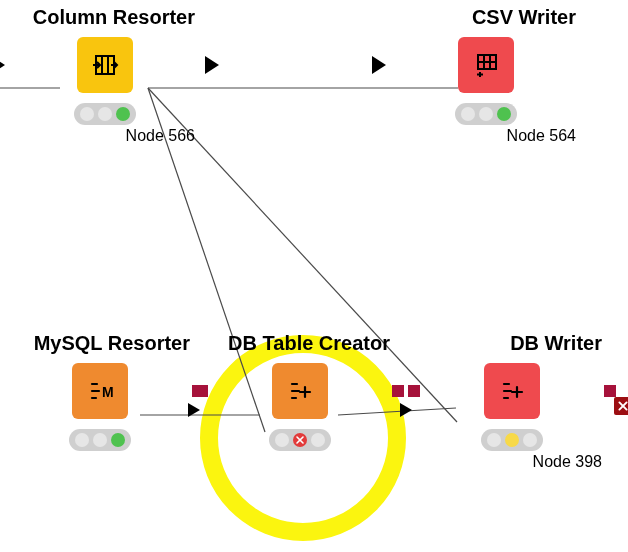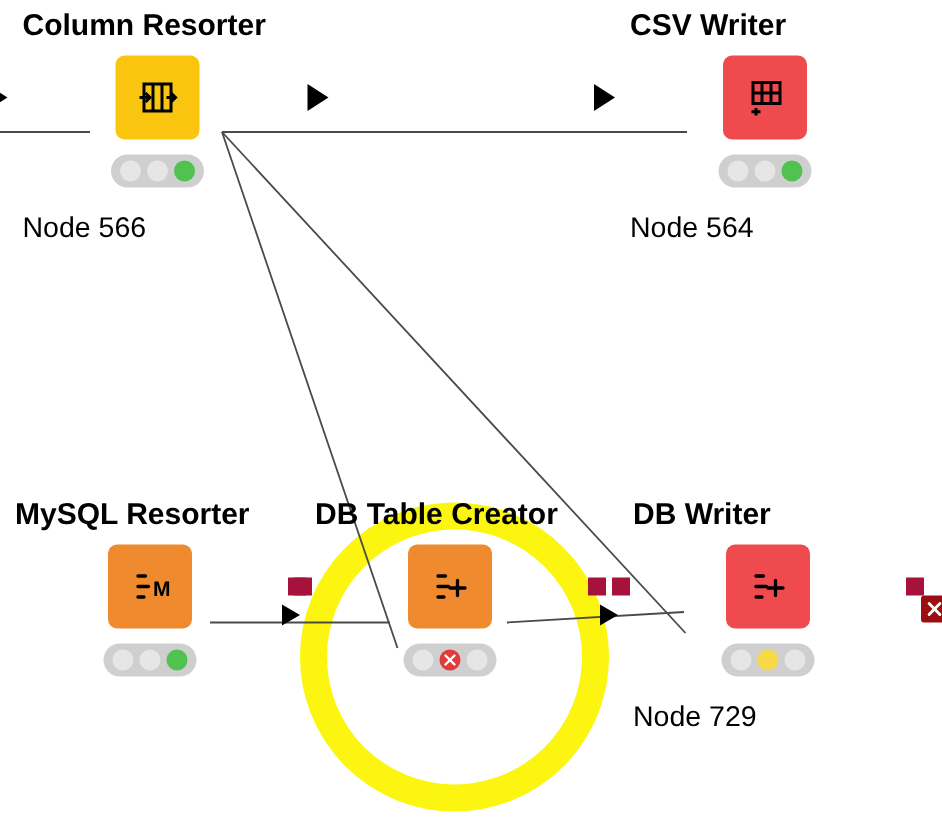--- a/index.html
+++ b/index.html
@@ -1,37 +1,37 @@
 <!DOCTYPE html>
 <html><head>
 <meta charset="utf-8">
 <style>
   html,body{margin:0;padding:0;background:#fff;font-family:Arial,Helvetica,sans-serif;font-size:16px;color:#000}
   .canvas{position:relative;width:628px;height:552px;overflow:hidden}
   svg.wires{position:absolute;inset:0;width:628px;height:552px;pointer-events:none}
-  .node{position:absolute;width:180px;text-align:left}
+  .node{position:absolute;width:180px;text-align:right}
   .title{font-weight:700;font-size:20px;margin-bottom:6px;white-space:nowrap}
   .iconRow{position:relative;height:60px;display:flex;justify-content:center;align-items:center}
   .box{width:56px;height:56px;border-radius:6px;position:relative;display:flex;align-items:center;justify-content:center}
   .box.yellow{background:#F9C50E}
   .box.red{background:#EF4A4E}
   .box.orange{background:#EF8A2F}
   .tri{position:absolute;width:0;height:0;border-top:9px solid transparent;border-bottom:9px solid transparent;border-left:14px solid #000}
   .triL{left:-24px;top:50%;transform:translateY(-50%)}
   .triR{right:-24px;top:50%;transform:translateY(-50%)}
   .sq{position:absolute;width:12px;height:12px;background:#A6123B;top:50%;transform:translateY(-50%)}
   .sqL{left:-14px}
   .sqR{right:-14px}
   .lights{margin:8px auto 2px;width:62px;height:22px;border-radius:11px;background:#CFCFCF;padding:3px 5px;display:flex;gap:4px;justify-content:center;align-items:center;box-sizing:border-box}
   .dot{width:14px;height:14px;border-radius:50%;background:#E6E6E6;display:flex;align-items:center;justify-content:center}
   .dot.green{background:#4FC24F}
   .dot.yellowd{background:#F7D948}
   .dot.err{background:#E23B3B}
   .dot.err svg{width:10px;height:10px}
-  .nid{font-size:19px;margin-top:17px}
+  .nid{font-size:16px;margin-top:2px}
   .halo{position:absolute;border:18px solid #FBF50F;border-radius:50%;pointer-events:none}
   .glyph svg{display:block}
 </style>
 </head>
 <body>
 
 <div class="canvas">
 
   <div class="halo" style="left:200px;top:335px;width:170px;height:170px"></div>
 
@@ -74,21 +74,21 @@
       <span class="tri triR"></span>
     </div>
     <div class="lights">
       <span class="dot"></span>
         <span class="dot"></span>
         <span class="dot green"></span>
     </div>
     <div class="nid">Node 566</div>
   </div>
 
-  <div class="node" style="left:420px;top:6px">
+  <div class="node" style="left:396px;top:6px">
     <div class="title">CSV Writer</div>
     <div class="iconRow">
       <span class="tri triL"></span>
       <div class="box red">
         <span class="glyph">
           <svg width="30" height="30" viewBox="0 0 30 30">
               <g stroke="#000" stroke-width="2" fill="none">
             <rect x="7" y="5" width="18" height="14"></rect>
                 <line x1="7" y1="12" x2="25" y2="12"></line>
                 <line x1="13" y1="5" x2="13" y2="19"></line>
@@ -192,16 +192,16 @@
               <line x1="8" y1="2" x2="2" y2="8"></line>
             </g>
           </svg>
       </span>
     </div>
     <div class="lights">
       <span class="dot"></span>
         <span class="dot yellowd"></span>
         <span class="dot"></span>
     </div>
-    <div class="nid">Node 729</div>
+    <div class="nid">Node 398</div>
   </div>
 
 </div>
 
 </body></html>

